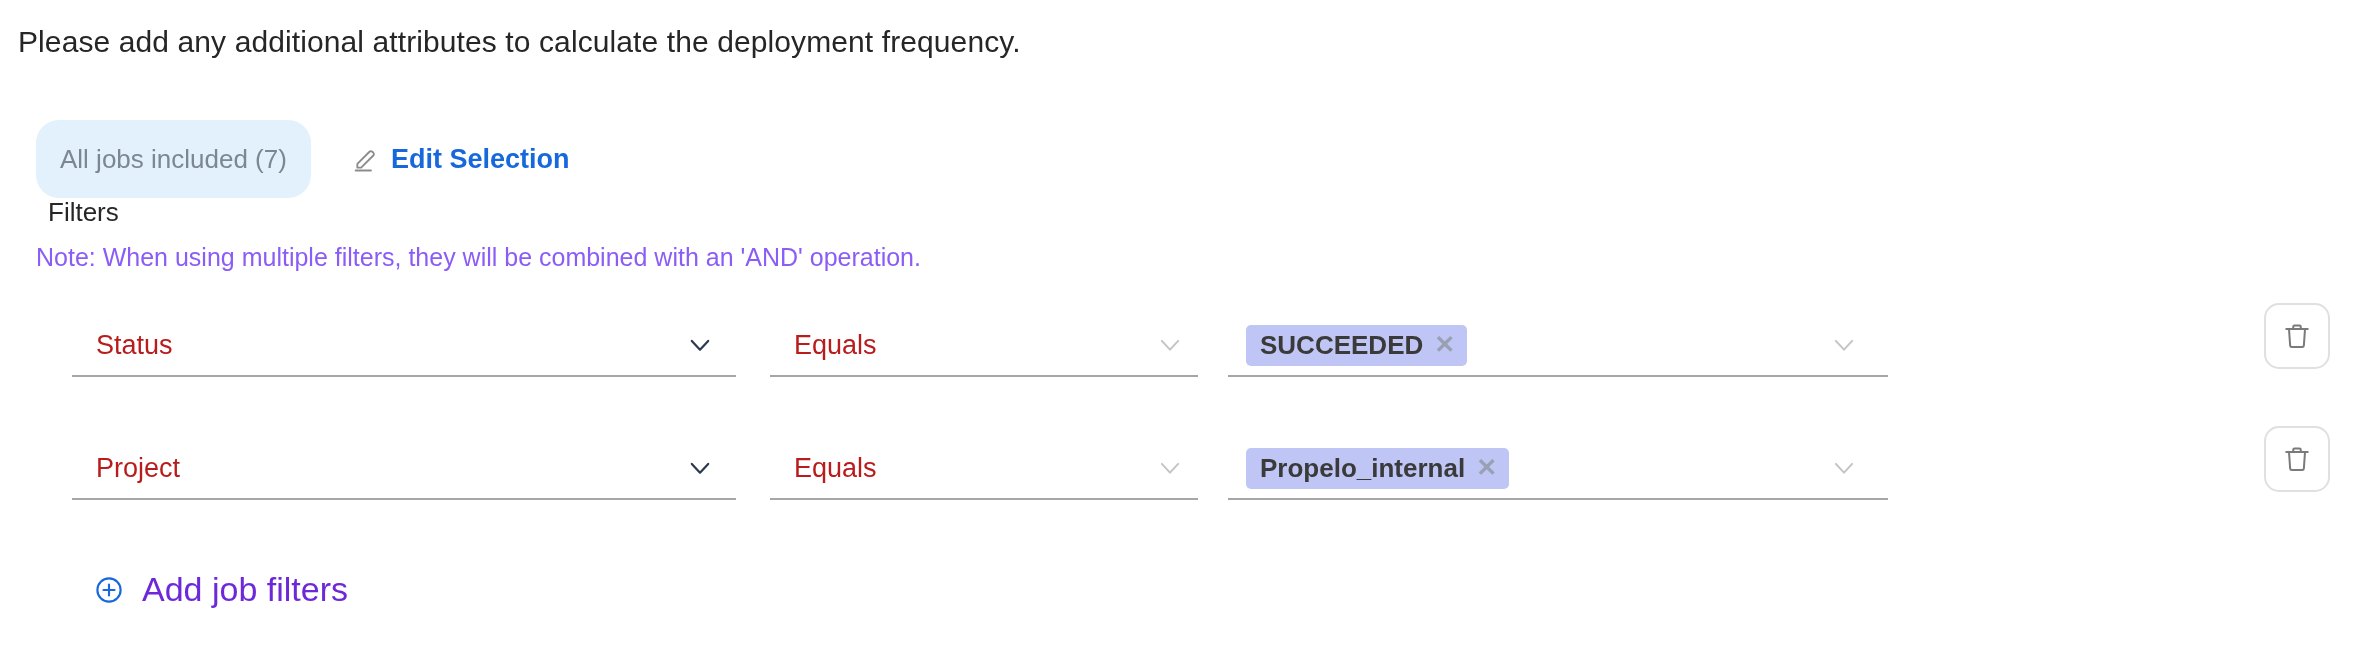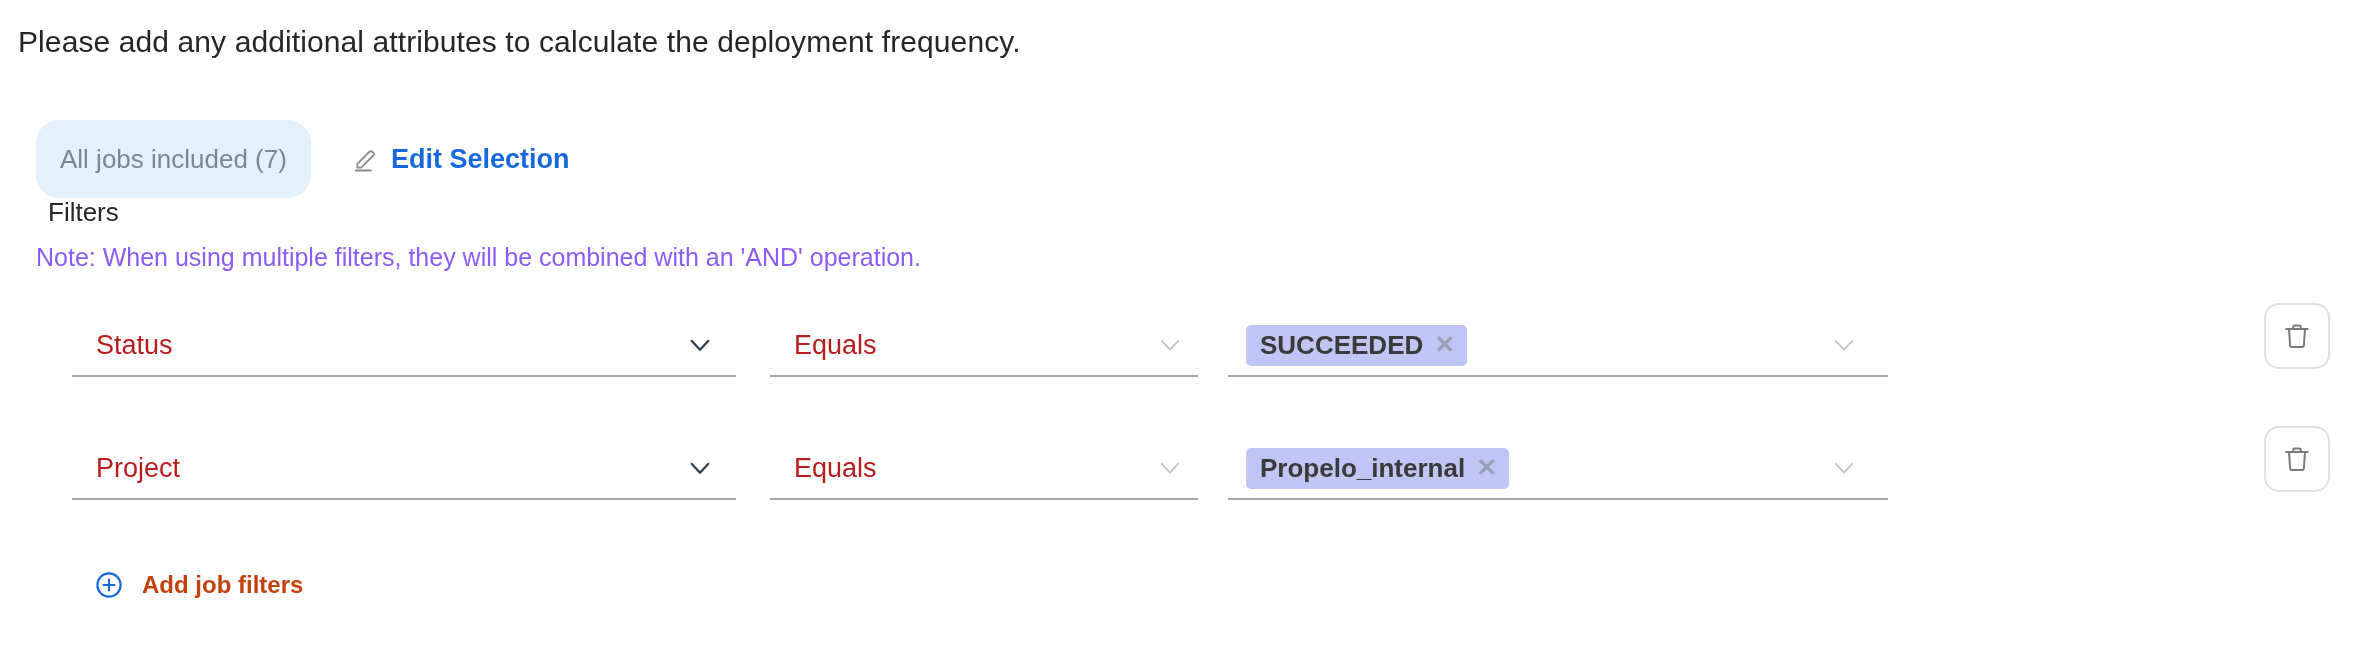--- a/index.html
+++ b/index.html
@@ -214,24 +214,23 @@
     gap: 18px;
     cursor: pointer;
     color: #1668dc;
   }
   .add-filters .plus-icon {
     display: inline-flex;
     width: 30px;
     height: 30px;
   }
   .add-filters .label {
-    font-size: 24px;
-    color: #c2410c;
-    white-space: nowrap;
-    font-weight: bold;
+    font-size: 34px;
+    color: #6d28d9;
+    white-space: nowrap;
   }
 
   svg { display: block; width: 100%; height: 100%; }
 </style>
 </head>
 <body>
 
 <div class="page">
 
   <div class="prompt">Please add any additional attributes to calculate the deployment frequency.</div>

